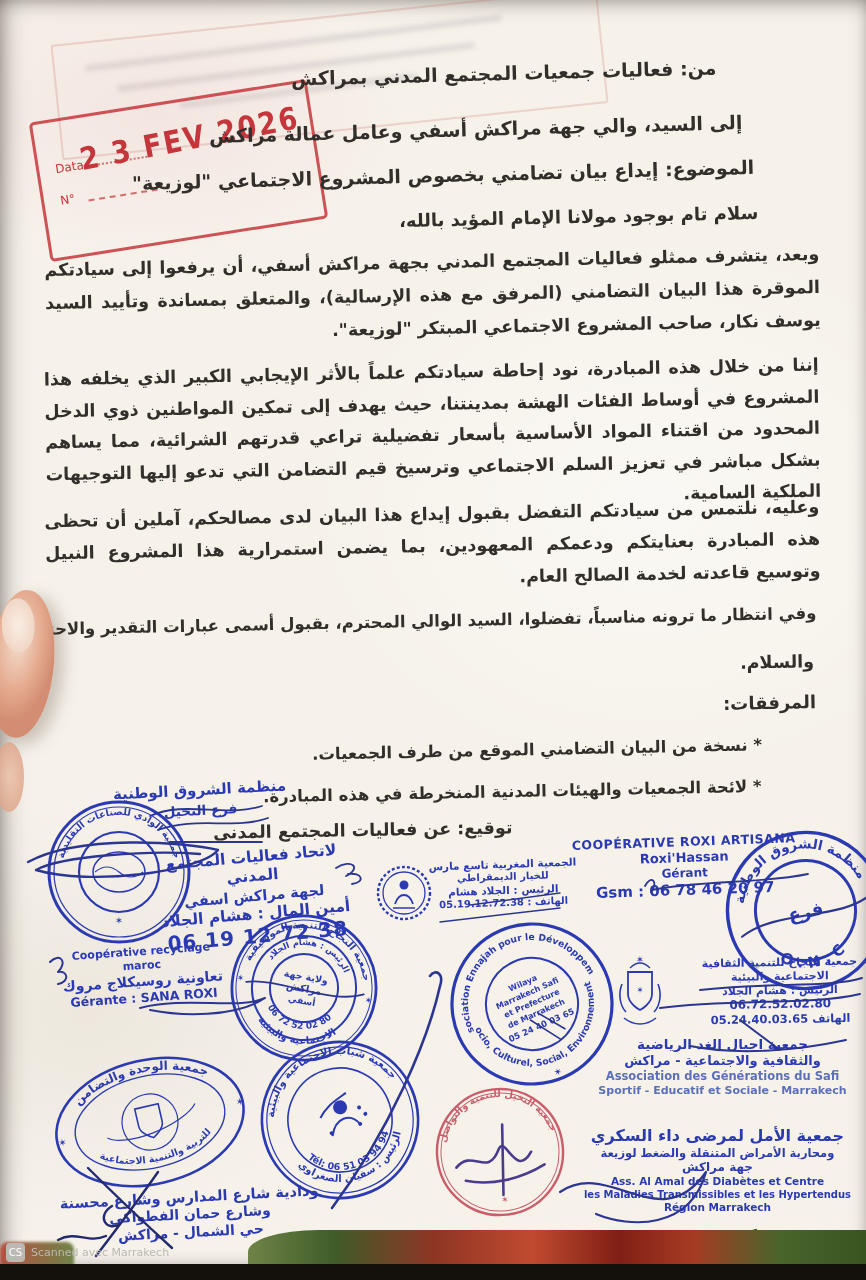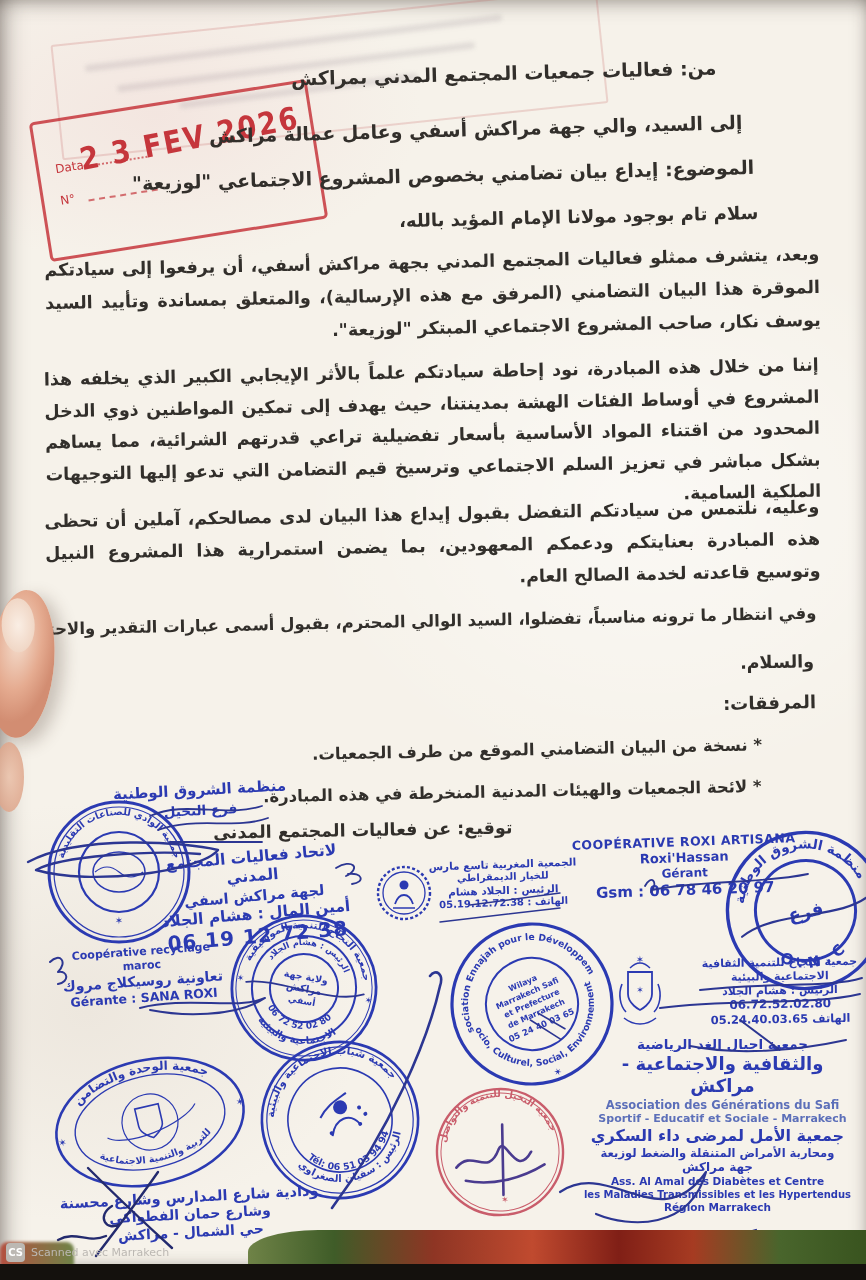--- a/index.html
+++ b/index.html
@@ -41,21 +41,21 @@
     background:radial-gradient(#eec4ac,#d99a7e);border-radius:50%;opacity:.85;}
   #carpet{position:absolute;left:248px;top:1230px;width:618px;height:44px;
     background:linear-gradient(90deg,#6f8347,#3f5c28 14%,#8e3524 30%,#c04a2f 46%,
       #801f16 60%,#a63b22 72%,#49652c 86%,#39541f);
     border-top-left-radius:70px 22px;filter:blur(.7px);}
   #carpet-blob{position:absolute;left:0;top:1242px;width:74px;height:30px;
     background:linear-gradient(90deg,#b45040,#6f8347);filter:blur(1.5px);border-radius:8px;}
   #bottom-bar{position:absolute;left:0;top:1264px;width:866px;height:16px;background:#14110d;}
   #cs-watermark{position:absolute;left:6px;top:1243px;display:flex;align-items:center;gap:6px;}
   #cs-box{width:19px;height:19px;background:#bcb8b3;border-radius:4px;color:#fff;
-    font-size:10px;font-weight:700;display:flex;align-items:center;justify-content:center;}
+    font-size:10px;font-weight:400;display:flex;align-items:center;justify-content:center;}
   #cs-text{font-size:11px;color:#bcb8b3;}
 </style>
 </head>
 <body>
 
 <div id="page">
   <div id="paper"></div>
 
   <div id="ghost-stamp">
     <div class="ghost-line" style="left:30px;top:18px;width:420px;transform:rotate(-1deg);"></div>
@@ -209,21 +209,21 @@
   <div class="blk rtl" style="left:700px;top:956px;width:160px;transform:rotate(-1deg);">
     <div style="font-size:11px;">جمعية النجاح للتنمية الثقافية</div>
     <div style="font-size:11px;">الاجتماعية والبيئية</div>
     <div style="font-size:11px;">الرئيس : هشام الجلاد</div>
     <div style="font-size:12px;direction:ltr;">06.72.52.02.80</div>
     <div style="font-size:11.5px;">الهاتف  05.24.40.03.65</div>
   </div>
 
   <div class="blk rtl" style="left:595px;top:1036px;width:255px;">
     <div style="font-size:13.5px;">جمعية اجيال الغد الرياضية</div>
-    <div style="font-size:18px;">والثقافية والاجتماعية - مراكش</div>
+    <div style="font-size:13px;">والثقافية والاجتماعية - مراكش</div>
     <div style="font-size:11.5px;direction:ltr;color:#5c6fb9;">Association des Générations du Safi</div>
     <div style="font-size:11px;direction:ltr;color:#5c6fb9;">Sportif - Educatif et Sociale - Marrakech</div>
   </div>
 
   <div class="blk rtl" style="left:580px;top:1126px;width:275px;">
     <div style="font-size:16px;">جمعية الأمل لمرضى داء السكري</div>
     <div style="font-size:11.5px;">ومحاربة الأمراض المتنقلة والضغط لوزيعة</div>
     <div style="font-size:12px;">جهة مراكش</div>
     <div style="font-size:10.5px;direction:ltr;">Ass. Al Amal des Diabètes et Centre</div>
     <div style="font-size:10px;direction:ltr;">les Maladies Transmissibles et les Hypertendus</div>

